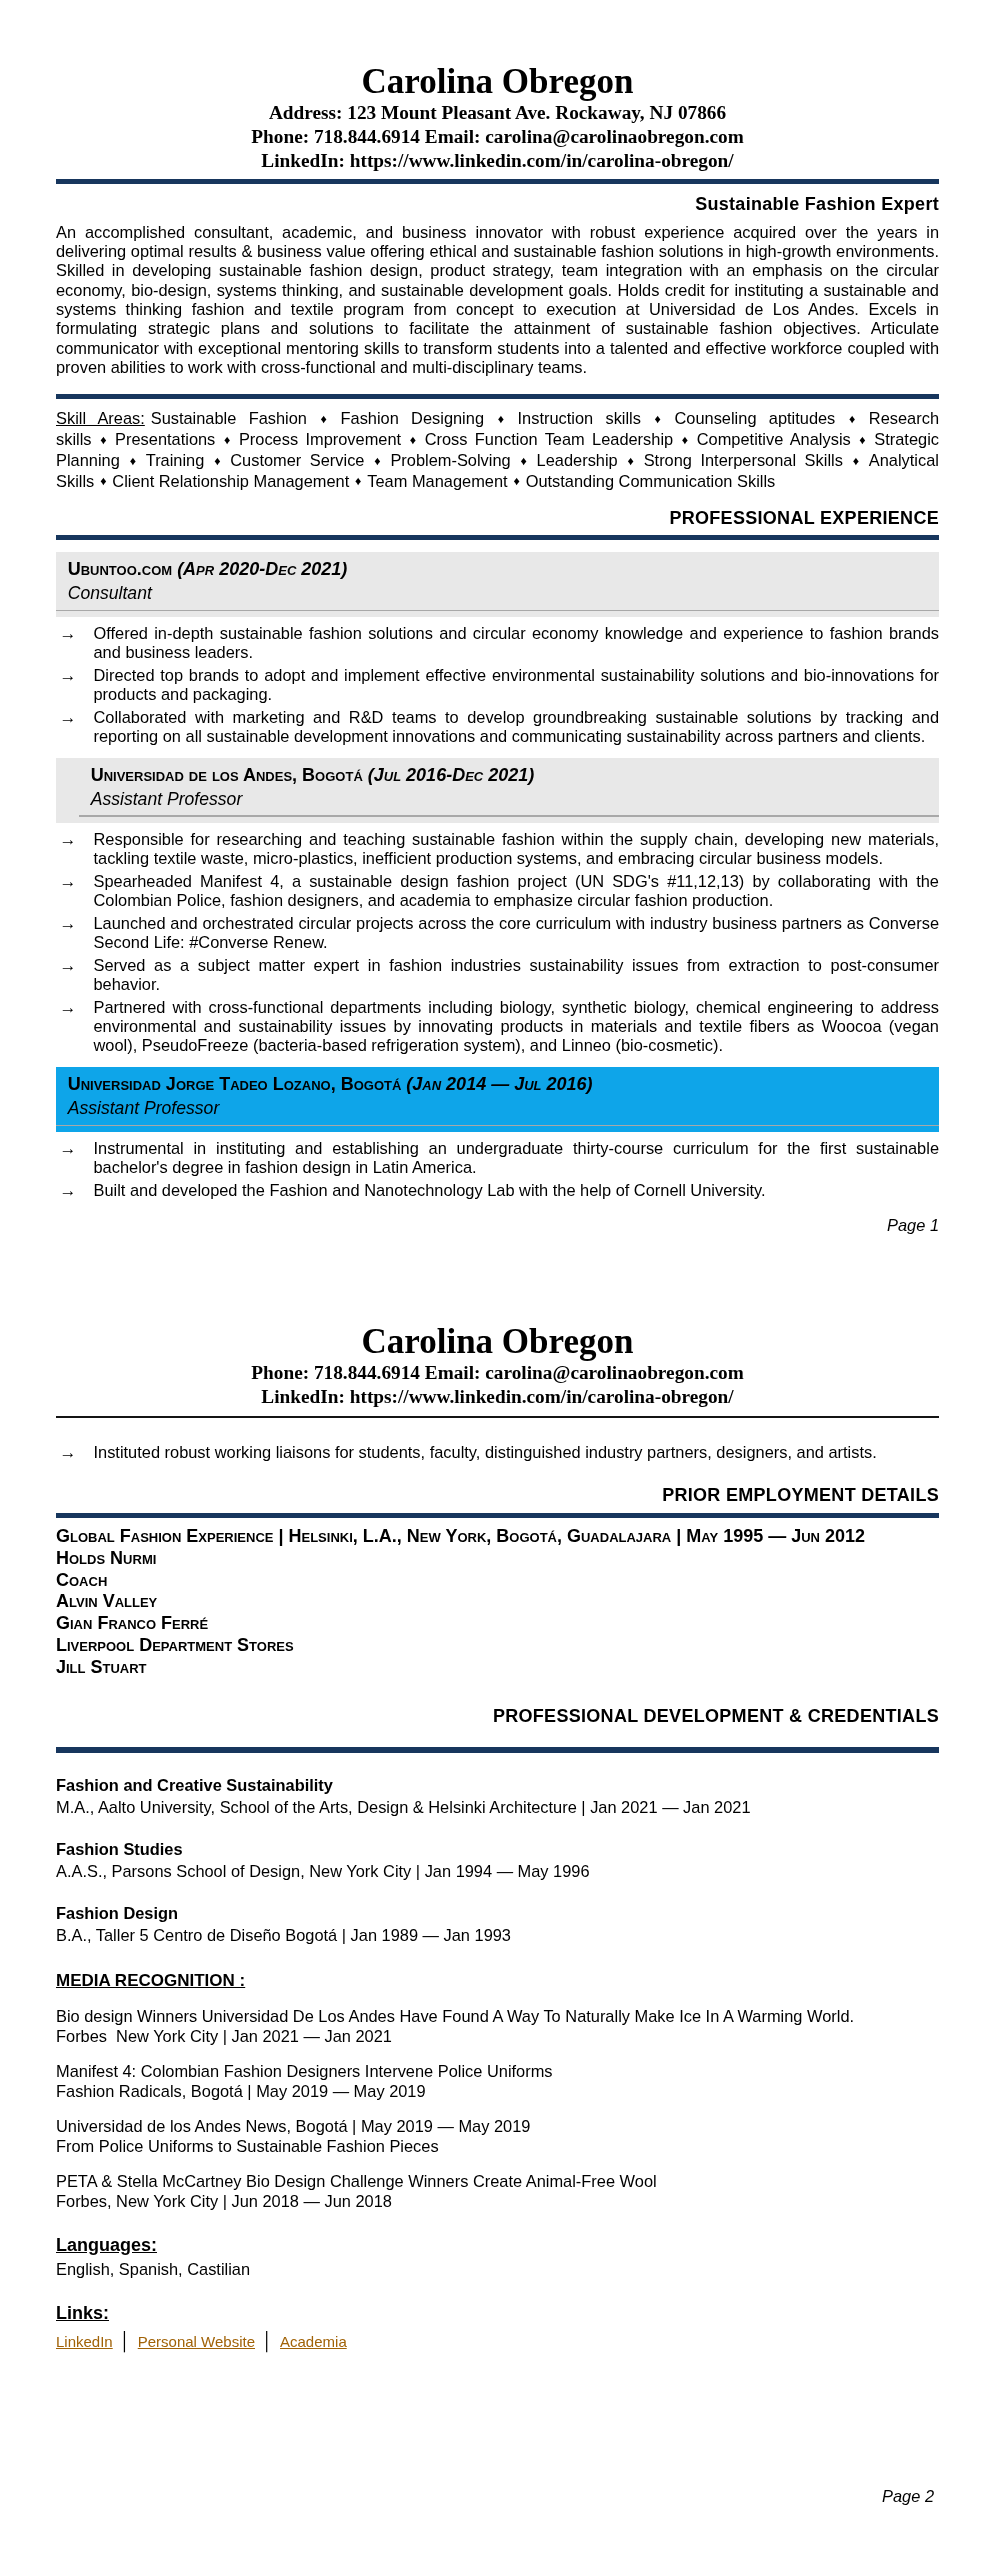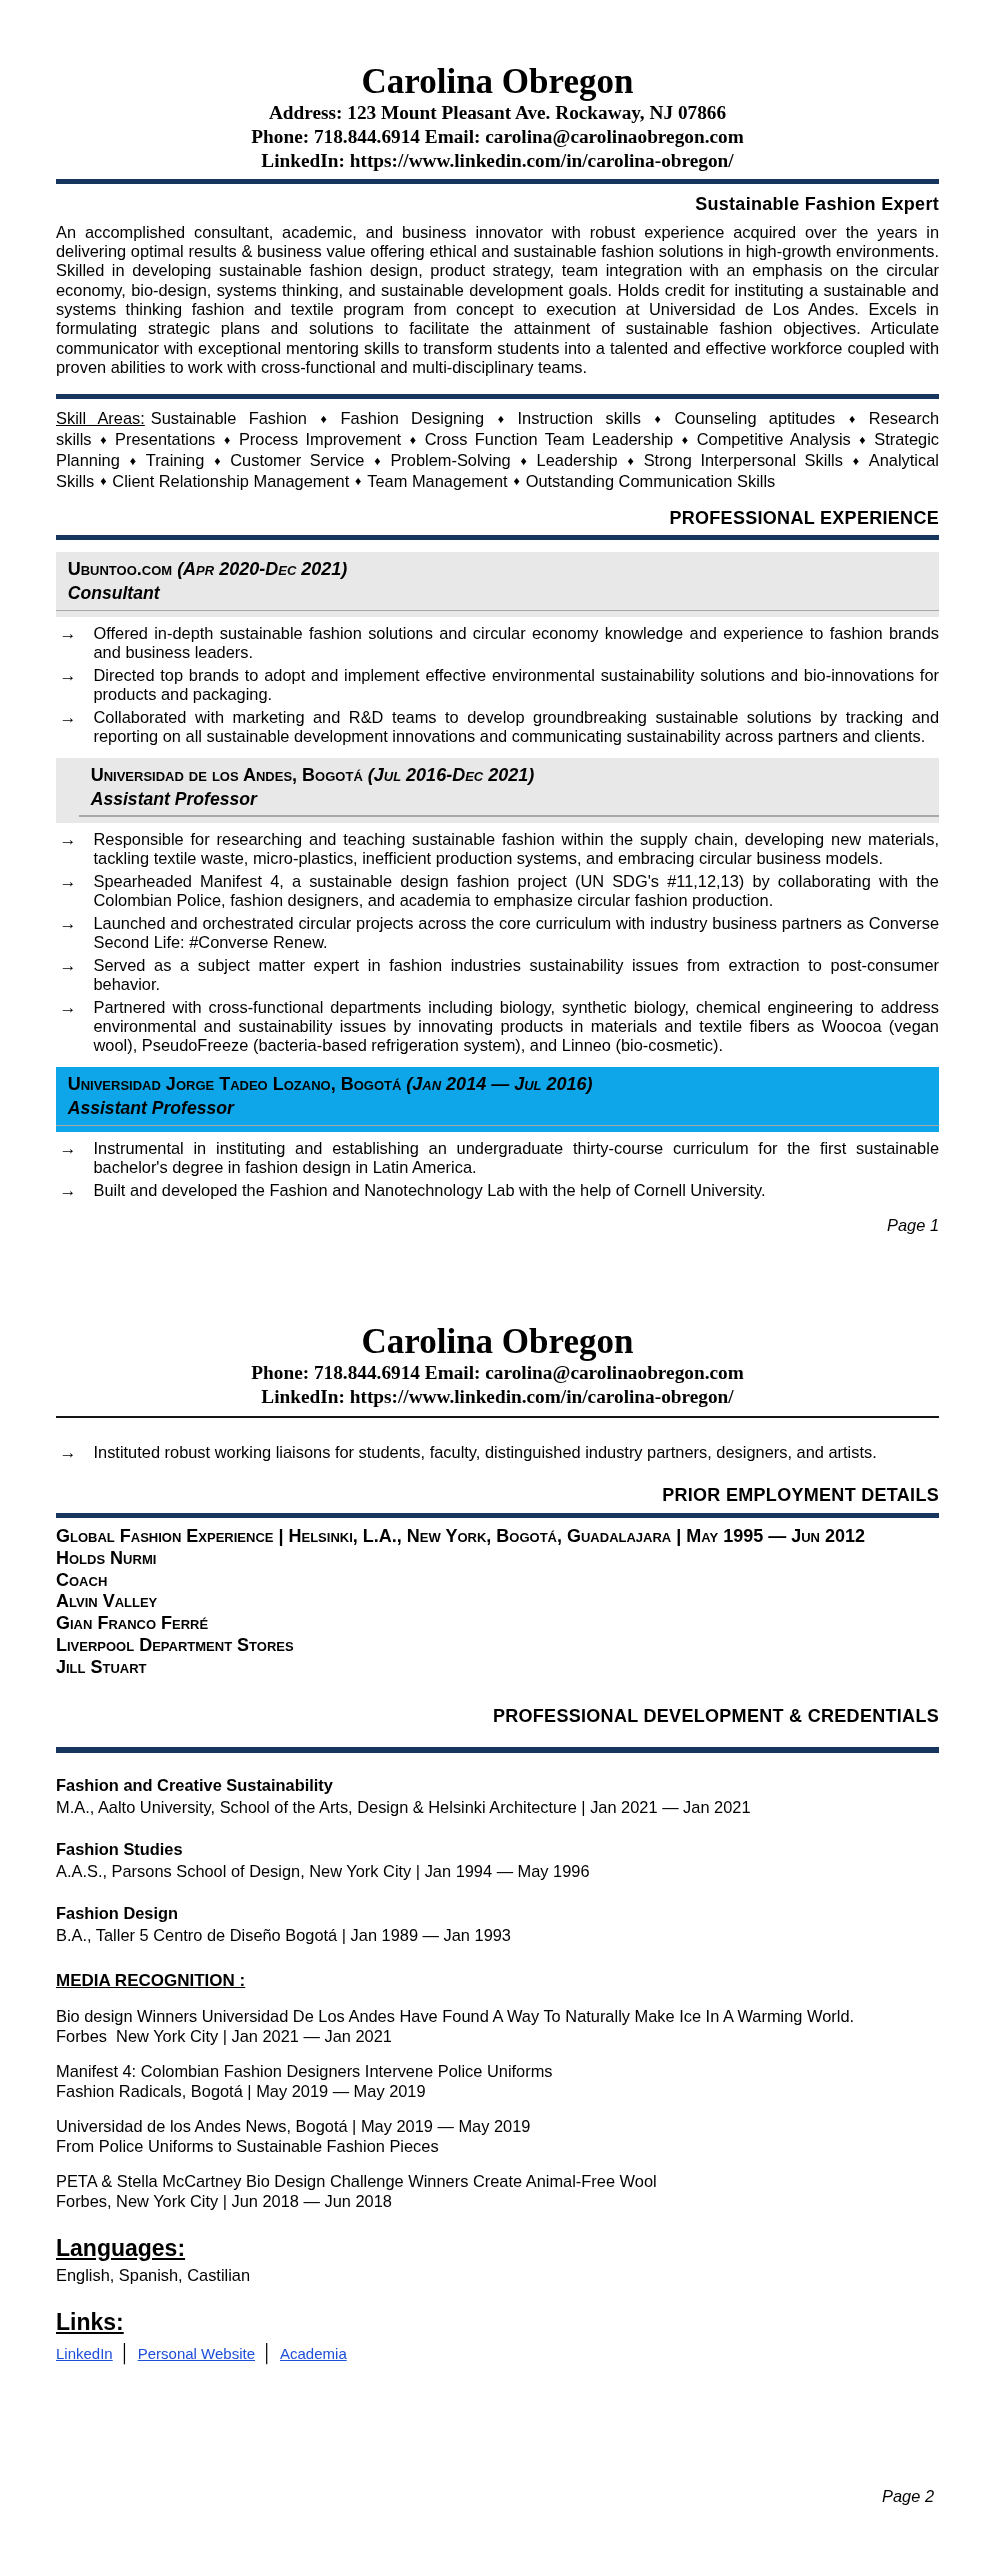--- a/index.html
+++ b/index.html
@@ -30,45 +30,45 @@
   .skills{margin-top:9.4px;font-size:16.4px;line-height:20px;text-align:justify;}
   .skills-label{font-weight:400;text-decoration:underline;margin-right:5.9px;}
   .diamond{font-size:12.3px;padding:0 5.9px;vertical-align:1.2px;}
 
   
   .job{margin-top:11.7px;}
   .jobbox{background:#E8E8E8;}
   .jobbox-inner{padding:7px 11.7px 5.9px;}
   .job-employer{font-variant:small-caps;font-weight:700;font-size:18px;line-height:21.7px;}
   .job-dates{font-style:italic;}
-  .job-title{font-style:italic;font-weight:700;font-size:17.6px;line-height:21px;margin-top:2.3px;}
+  .job-title{font-style:italic;font-weight:400;font-size:17.6px;line-height:21px;margin-top:2.3px;}
   .jobbox-rule{height:1.8px;background:#A8A8A8;}
   .jobbox-strip{height:5.3px;}
   .bullets{margin-top:7px;}
   .bullet{display:flex;margin-bottom:4.1px;font-size:16.4px;line-height:19px;}
   .arrow{flex:0 0 34px;padding-left:3.5px;font-size:17px;}
   .btext{flex:1;text-align:justify;}
   .page-label{font-style:italic;font-size:16.4px;text-align:right;margin-top:16.4px;}
 
   
   .page2{margin-top:87px;}
   .p2-bullet{margin-top:24.6px;}
   .employers{margin-top:8.2px;}
   .employer-line{font-variant:small-caps;font-weight:700;font-size:18px;line-height:21.7px;}
   .education{margin-top:3.5px;}
   .edu{margin-top:22px;}
   .edu-title{font-weight:700;font-size:16.4px;line-height:20px;}
   .edu-detail{font-size:16.4px;line-height:20px;margin-top:2.3px;}
   .media-heading{margin-top:26px;font-weight:700;font-size:17px;text-decoration:underline;}
   .media{margin-top:15px;}
   .media-line{font-size:16.4px;line-height:20px;white-space:pre-wrap;}
-  .sub-label{margin-top:23.4px;font-weight:700;font-size:23px;text-decoration:underline;display:inline-block;}
+  .sub-label{margin-top:23.4px;font-weight:700;font-size:18px;text-decoration:underline;display:inline-block;}
   .lang-value{font-size:16.4px;line-height:20px;margin-top:3.5px;}
   .links-row{margin-top:7px;font-size:15px;line-height:20px;}
-  .doc-link{color:#1d4ed8;text-decoration:underline;}
+  .doc-link{color:#a16207;text-decoration:underline;}
   .link-sep{padding:0 7px;font-size:17.6px;font-weight:400;}
   .page2-label{position:absolute;top:2487px;right:61px;font-style:italic;font-size:16.4px;}
 </style>
 </head>
 <body>
 
 <div id="root">
   <div class="content">
 
     <section>

